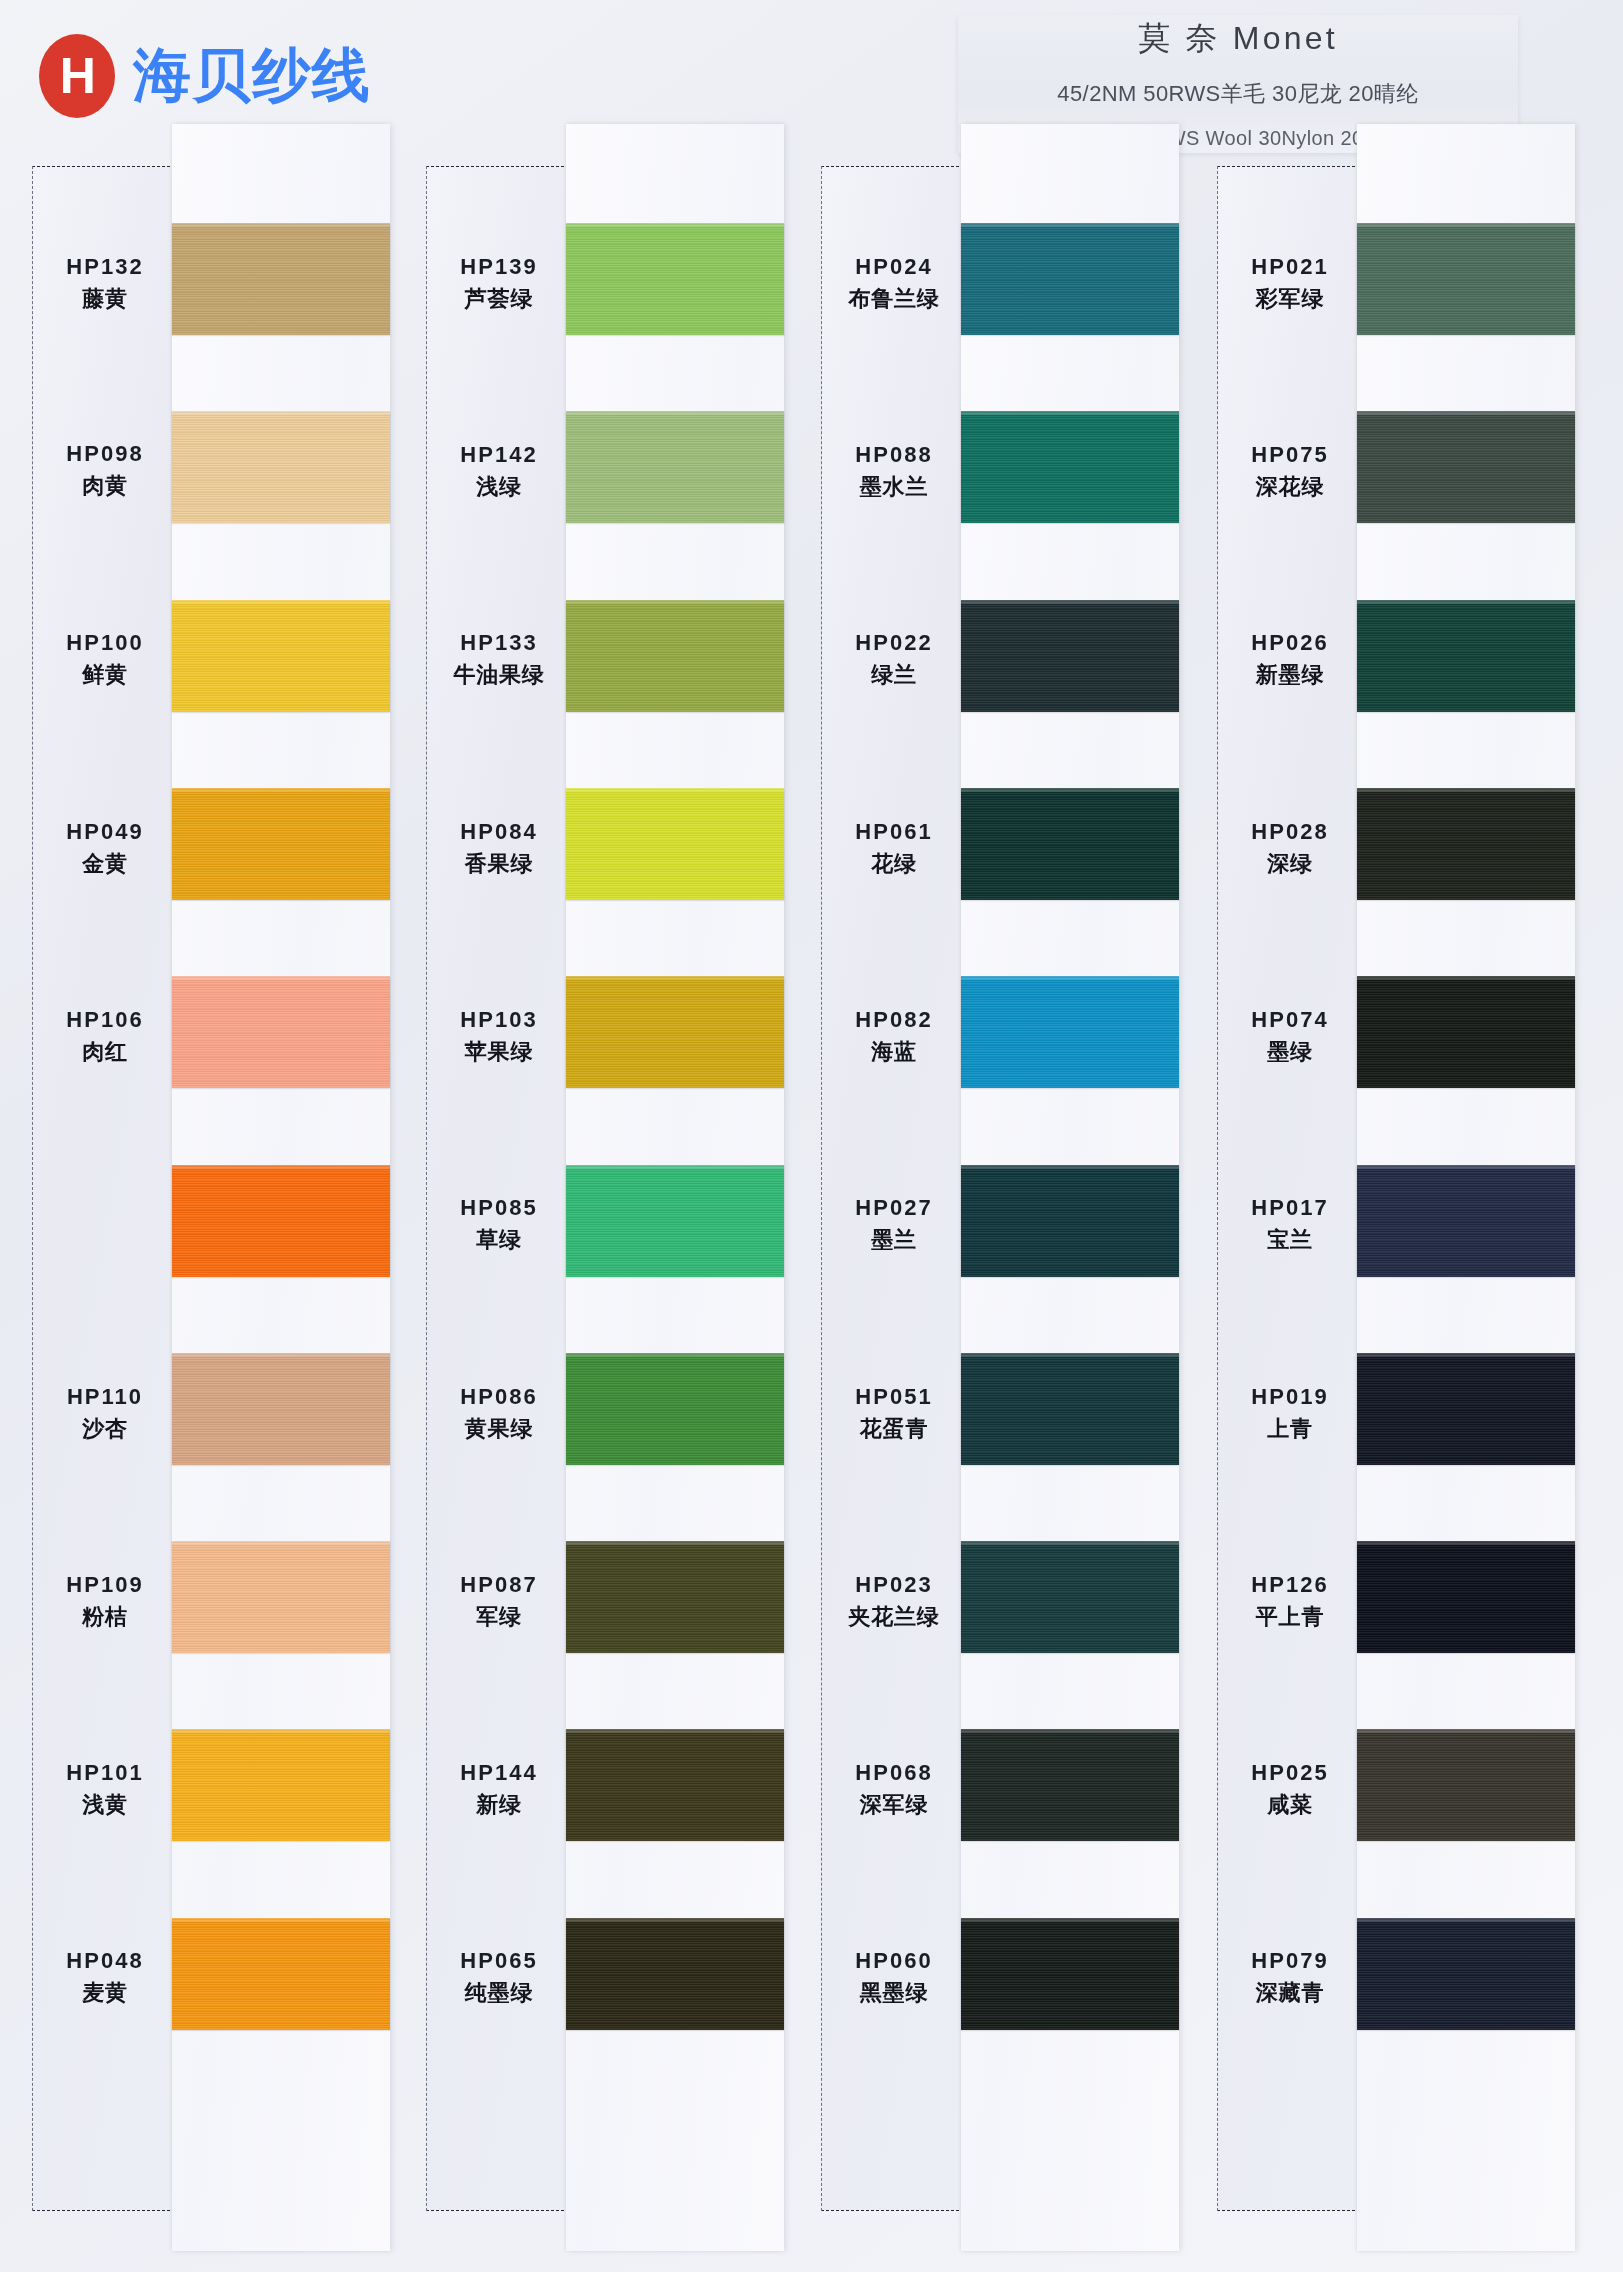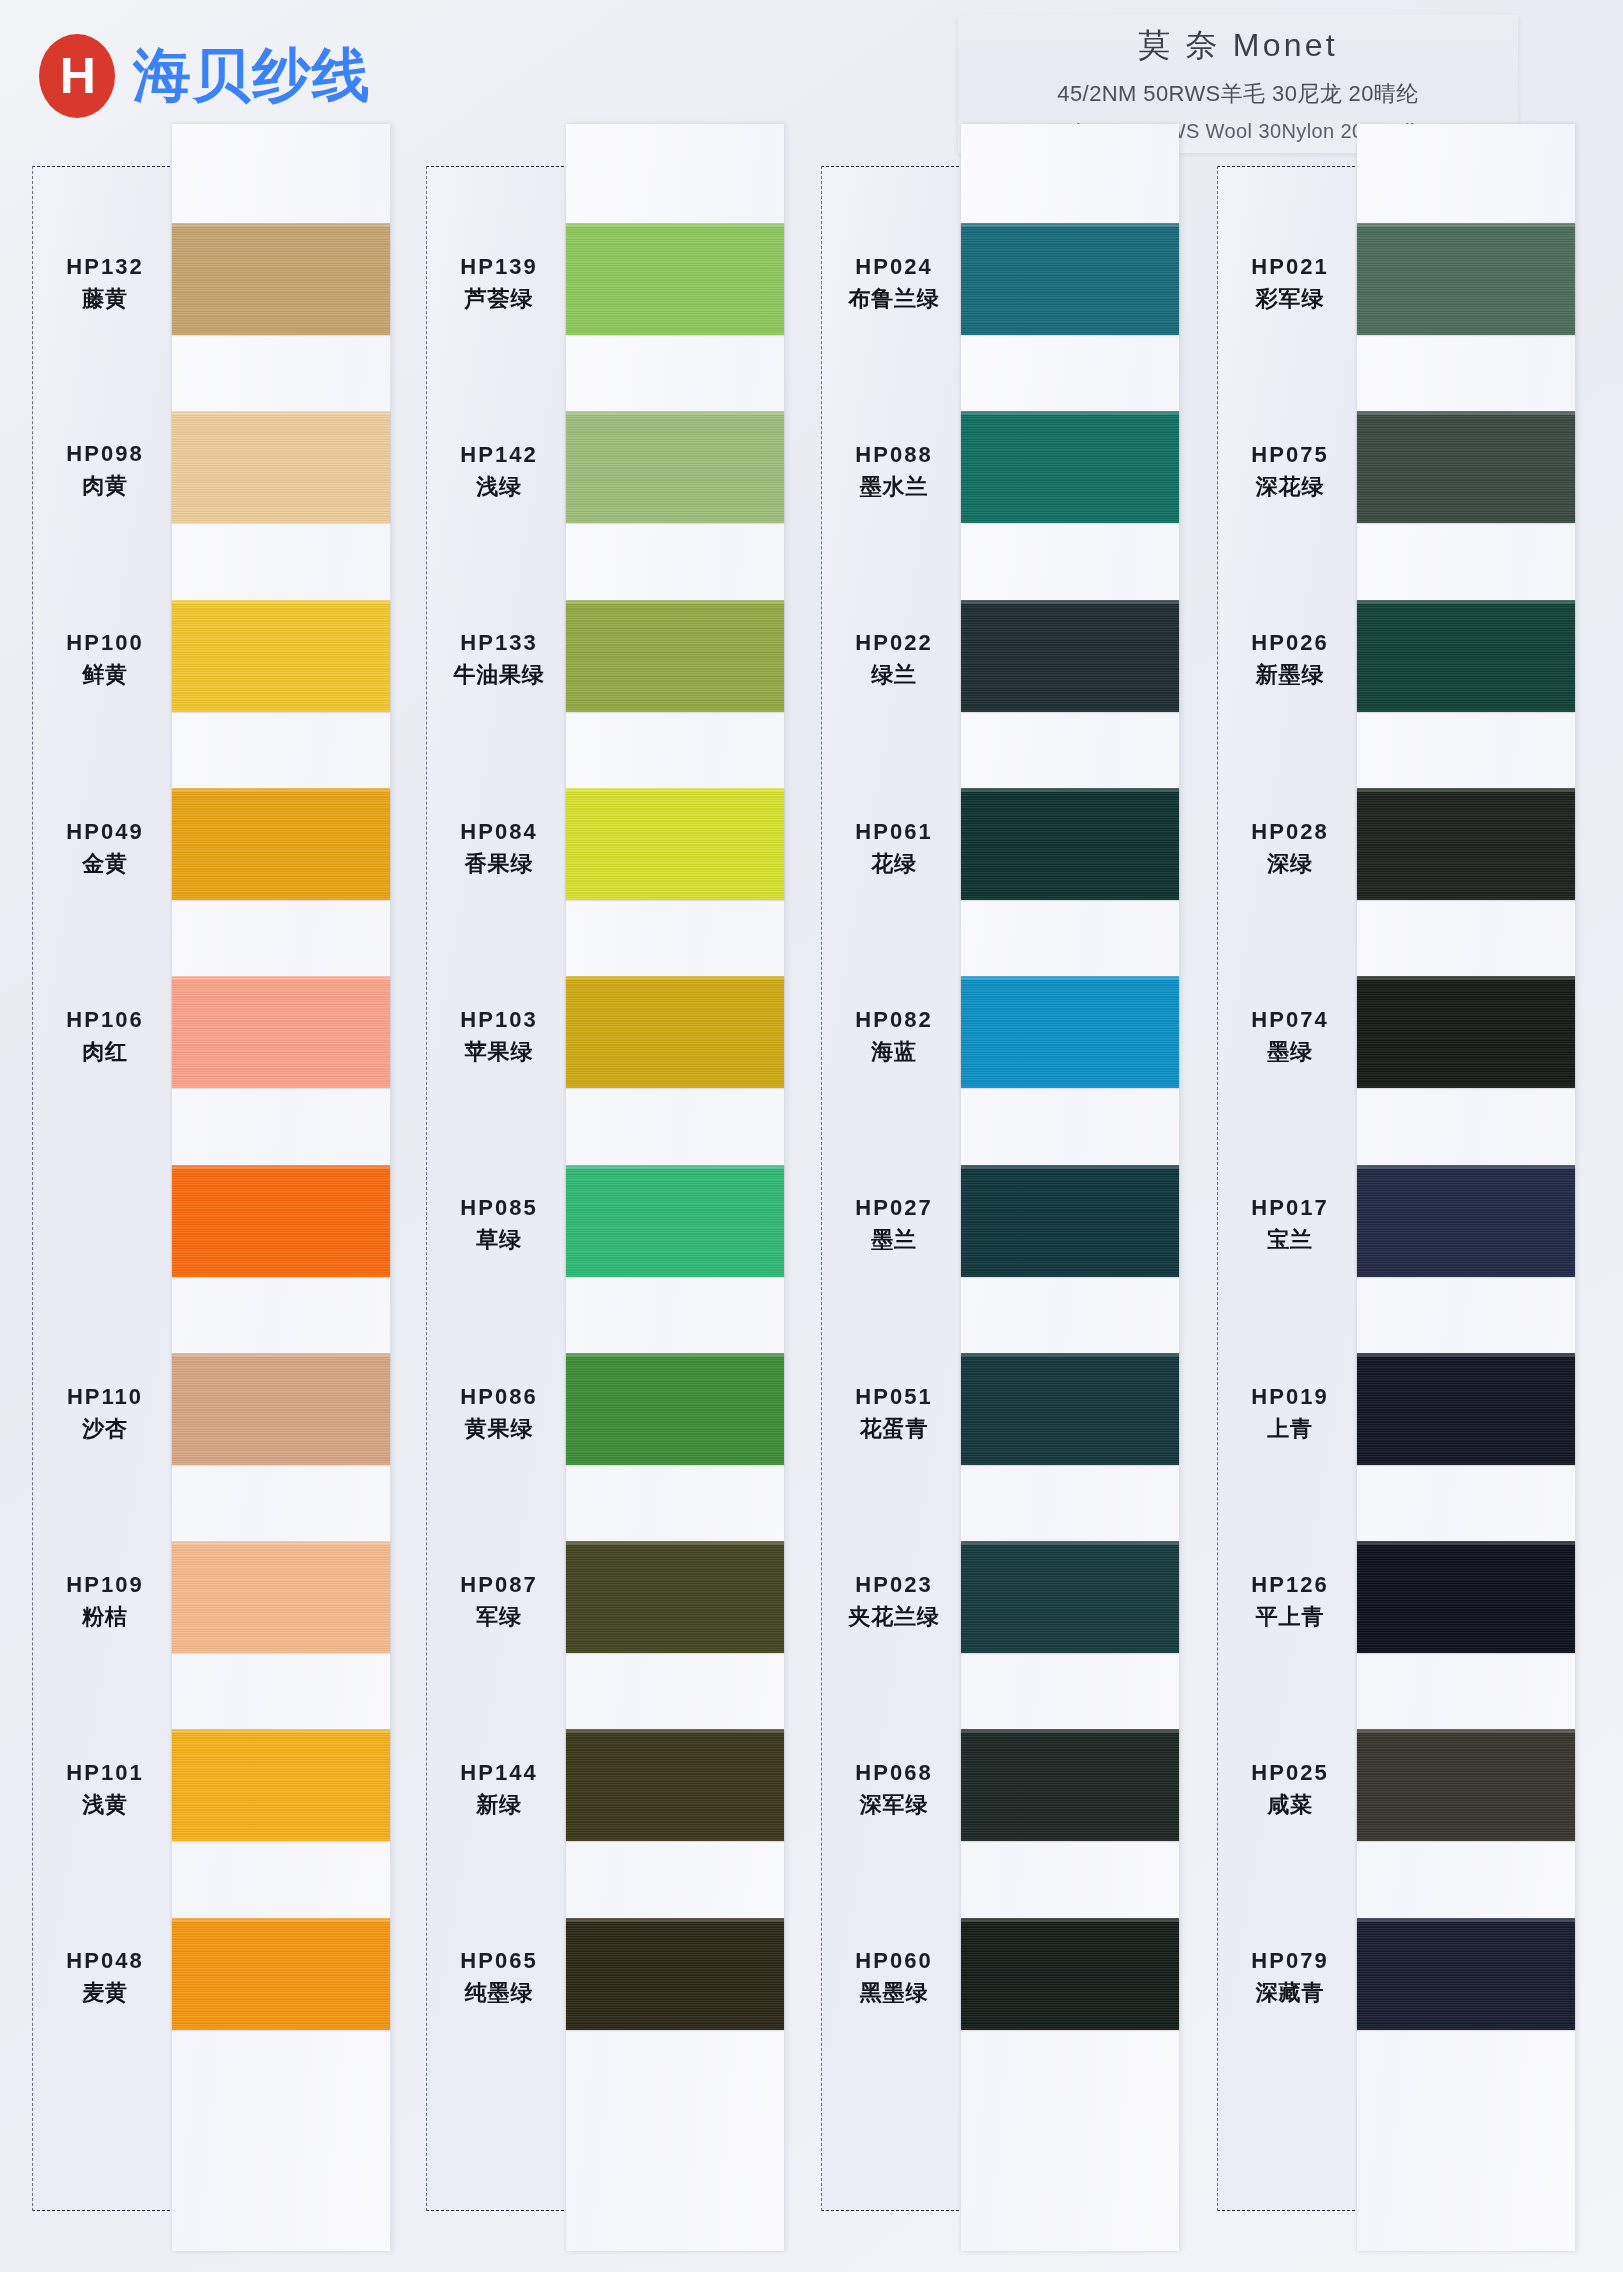--- a/index.html
+++ b/index.html
@@ -60,21 +60,21 @@
     left: 958px;
     top: 14.6px;
     width: 560px;
     height: 138px;
     background: linear-gradient(180deg, #eceef4 0%, #e7e9f0 60%, #eef0f5 100%);
     box-shadow: 0 1.6px 4.9px rgba(120,125,140,0.18);
     display: flex;
     flex-direction: column;
     align-items: center;
     justify-content: center;
-    gap: 11px;
+    gap: 18px;
   }
   .title-main {
     font-size: 32px;
     color: #3b3f48;
     letter-spacing: 3.2px;
     font-weight: 400;
     white-space: nowrap;
   }
   .title-sub {
     font-size: 22px;

